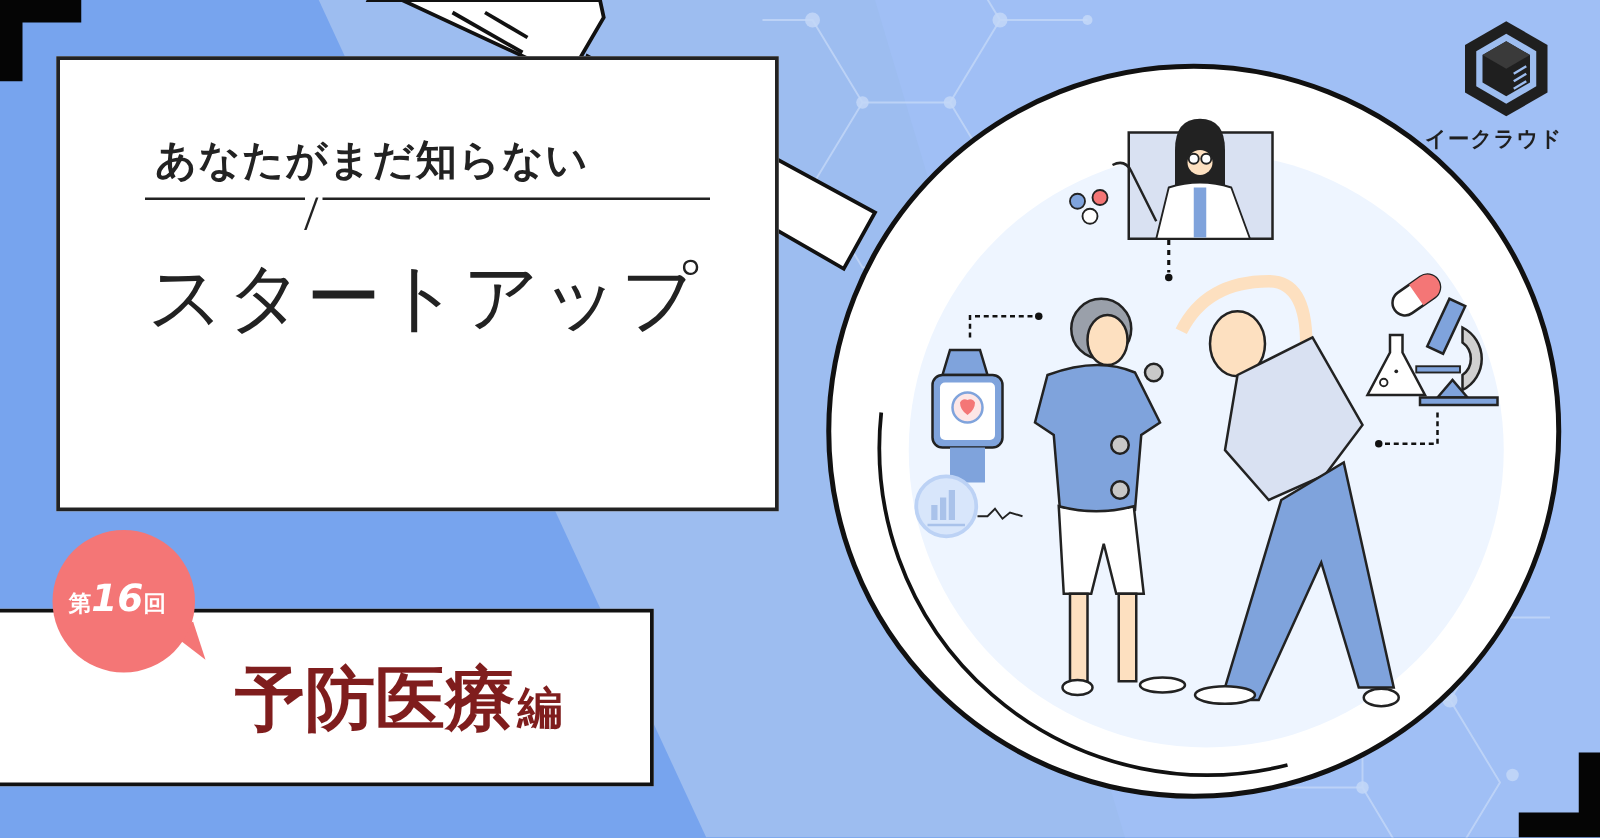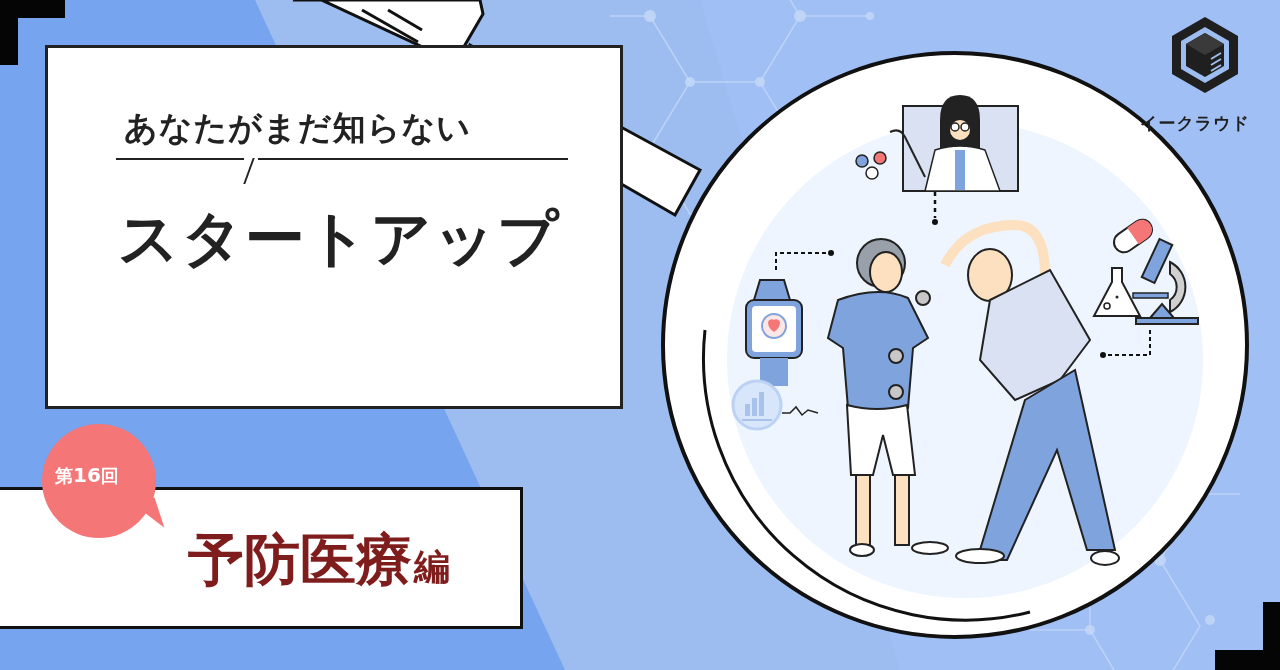--- a/index.html
+++ b/index.html
@@ -11,21 +11,21 @@
   .title-box {
     position: absolute; left: 45px; top: 45px; width: 578px; height: 364px;
     background: #ffffff; border: 3px solid #222222;
   }
   .lead {
     position: absolute; left: 76px; top: 58px; font-size: 33px; font-weight: bold;
     color: #222; letter-spacing: 1px; white-space: nowrap;
   }
   .lead-line { position: absolute; background: #222; height: 2px; top: 110px; }
   .main-title {
-    position: absolute; left: 70px; font-size: 60px; font-weight: bold; color: #222;
+    position: absolute; left: 70px; font-size: 60px; font-weight: normal; color: #222;
     letter-spacing: 2px; white-space: nowrap; line-height: 1;
   }
   .sub-box {
     position: absolute; left: -4px; top: 487px; width: 527px; height: 142px;
     background: #ffffff; border: 3px solid #111;
   }
   .sub-title {
     position: absolute; left: 188px; top: 532px; font-size: 56px; font-weight: bold;
     color: #7f1d1d; white-space: nowrap; line-height: 1;
   }
@@ -37,24 +37,24 @@
   .badge-tail {
     position: absolute; left: 138px; top: 500px; width: 0; height: 0;
     border-left: 22px solid transparent; border-top: 32px solid #f47676;
     transform: rotate(-18deg);
   }
   .badge-text {
     position: absolute; left: 55px; top: 465px; color: #fff; font-weight: bold;
     white-space: nowrap; line-height: 1;
   }
   .badge-text .pre, .badge-text .post { font-size: 18px; }
-  .badge-text .num { font-size: 20px; }
+  .badge-text .num { font-size: 30px; font-style: italic; }
 
   .logo-text {
-    position: absolute; left: 1140px; top: 112px; font-size: 17px; font-weight: bold;
+    position: absolute; left: 1140px; top: 100px; font-size: 17px; font-weight: bold;
     color: #1f1f1f; letter-spacing: 1px; white-space: nowrap;
   }
 </style>
 </head>
 <body>
 
 <div class="stage">
 
   <svg class="bg-svg" width="1280" height="670" viewBox="0 0 1280 670">
 

